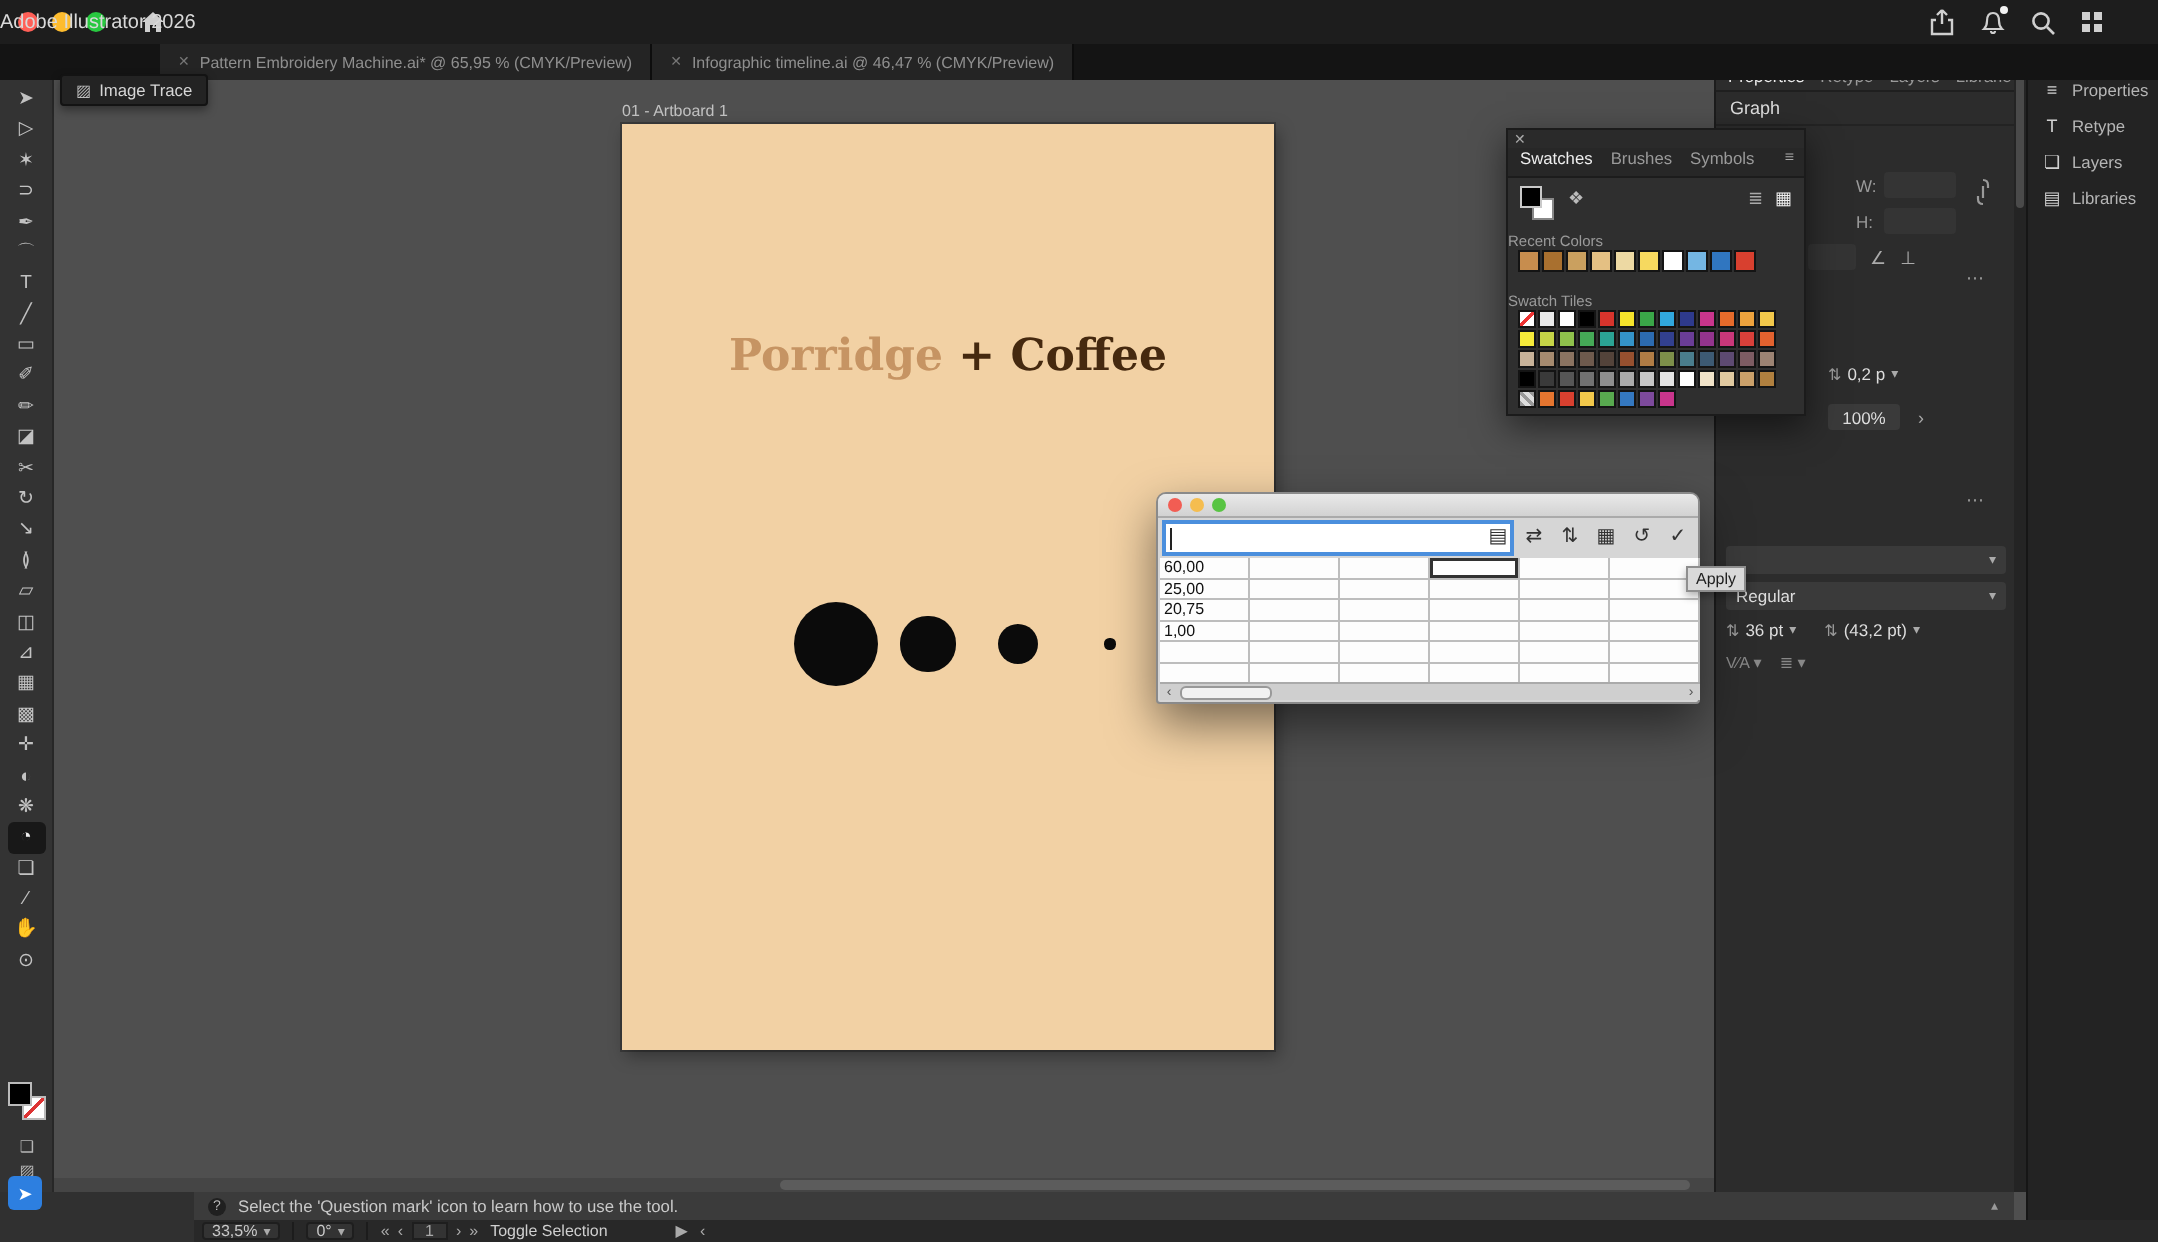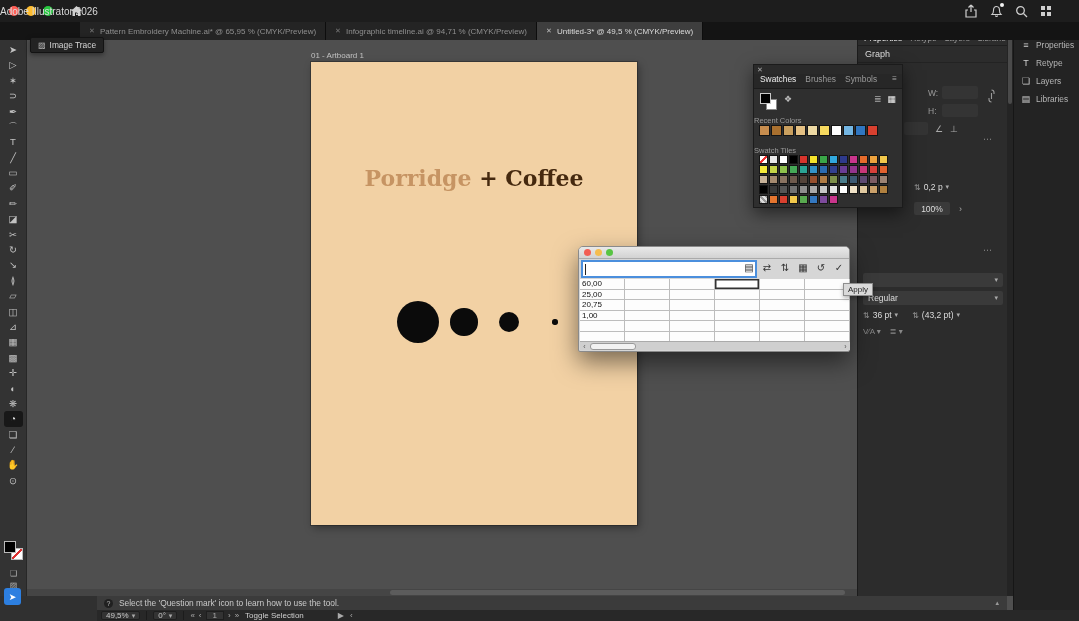--- a/index.html
+++ b/index.html
@@ -190,25 +190,21 @@
   </div>
 </div>
 
 <div class="tabbar">
     <div class="tab">
       <span class="tabx">✕</span>
       <span>Pattern Embroidery Machine.ai* @ 65,95 % (CMYK/Preview)</span>
     </div>
     <div class="tab">
       <span class="tabx">✕</span>
-      <span>Infographic timeline.ai @ 94,71 % (CMYK/Preview)</span>
-    </div>
-    <div class="tab active">
-      <span class="tabx">✕</span>
-      <span>Untitled-3* @ 49,5 % (CMYK/Preview)</span>
+      <span>Infographic timeline.ai @ 46,47 % (CMYK/Preview)</span>
     </div>
   </div>
 
 <div class="toolstrip">
   <div id="toolsCol">
       <div class="tool">➤</div>
       <div class="tool">▷</div>
       <div class="tool">✶</div>
       <div class="tool">⊃</div>
       <div class="tool">✒</div>
@@ -533,21 +529,21 @@
 <div class="tooltip">Apply</div>
 
 <div class="bottomleft"></div>
 <div class="hintbar">
   <span class="hint-ic">?</span>
   <span>Select the 'Question mark' icon to learn how to use the tool.</span>
   <span class="hint-collapse">▴</span>
 </div>
 <div class="statusbar">
   <span class="sb-dd">
-    <span>49,5%</span>
+    <span>33,5%</span>
     <span class="chev">▾</span>
   </span>
   <span class="sb-sep"></span>
   <span class="sb-dd">
     <span>0°</span>
     <span class="chev">▾</span>
   </span>
   <span class="sb-sep"></span>
   <span class="sb-nav">
     <span>«</span>

